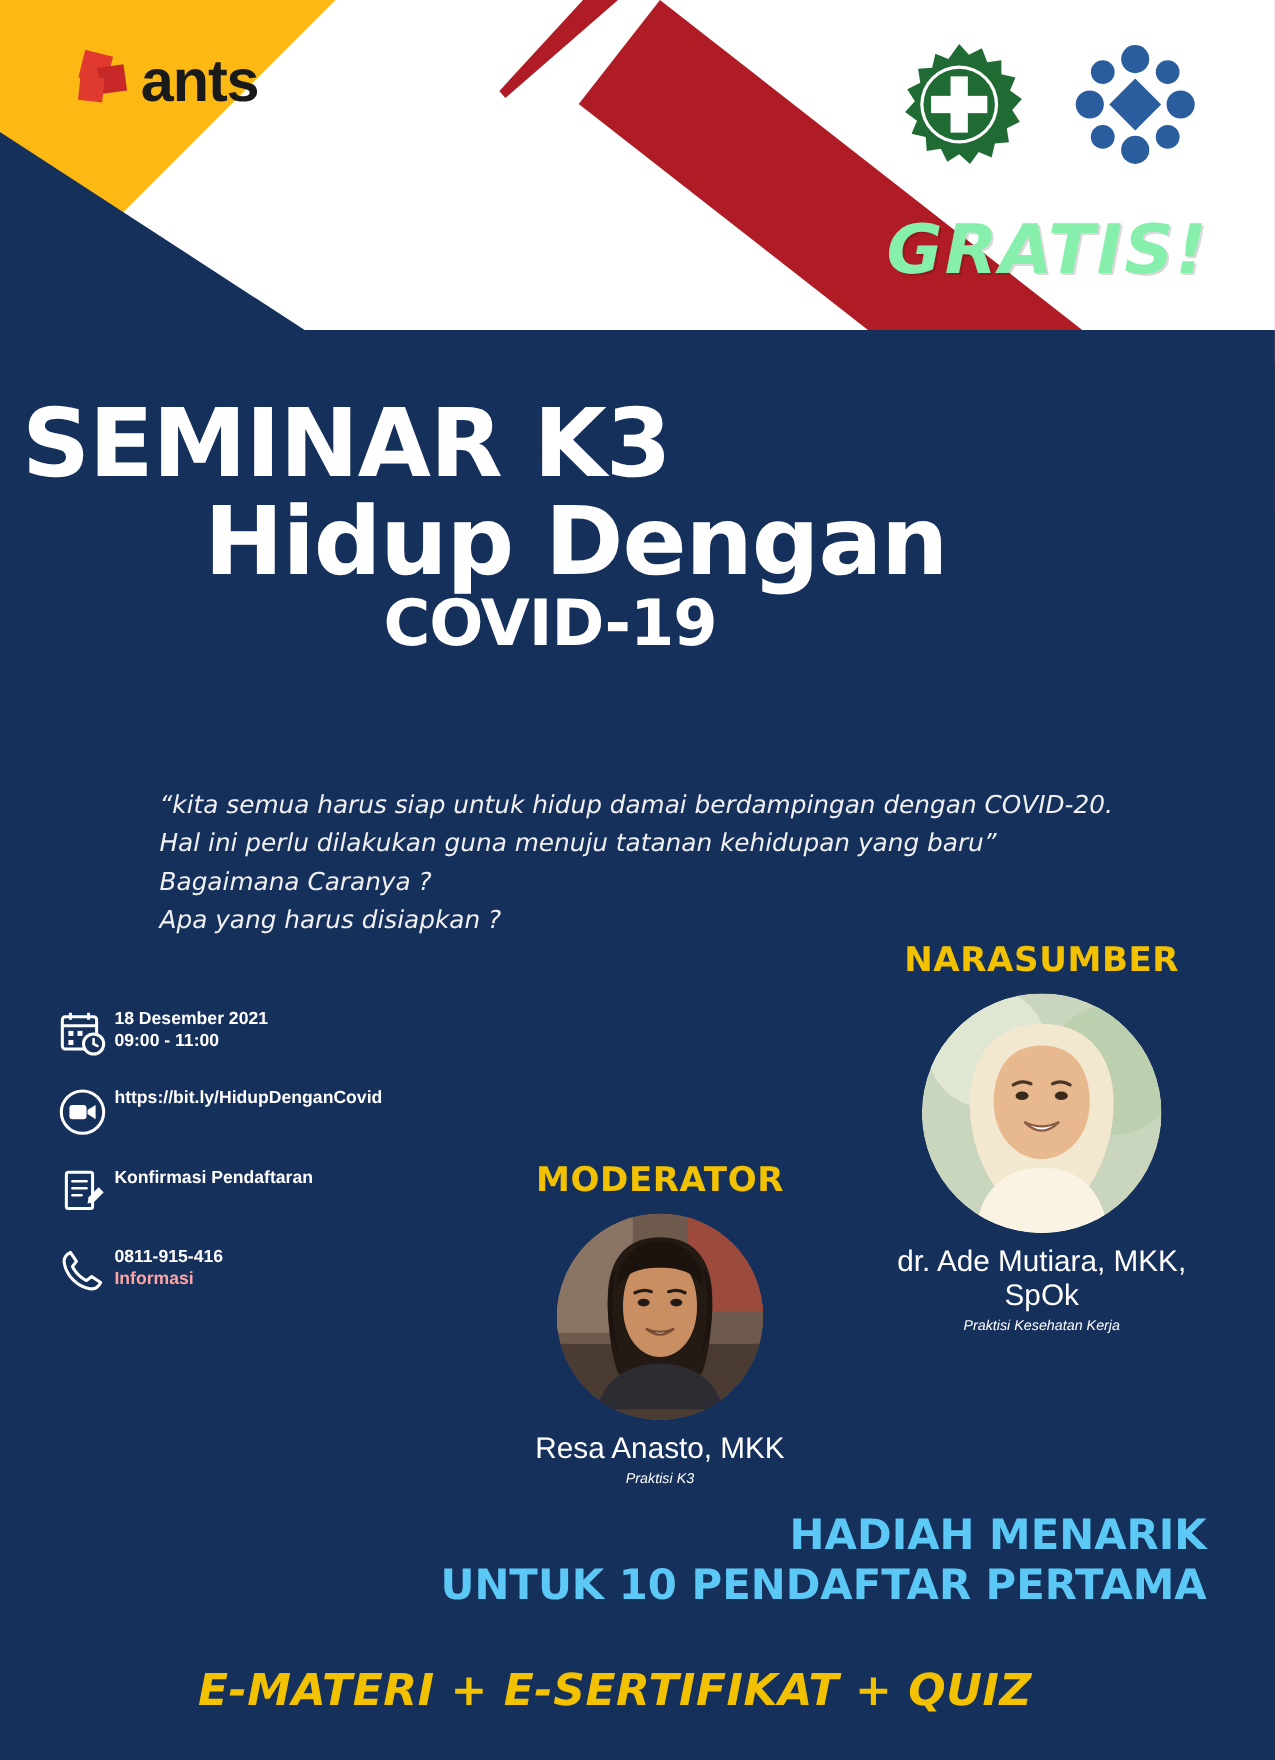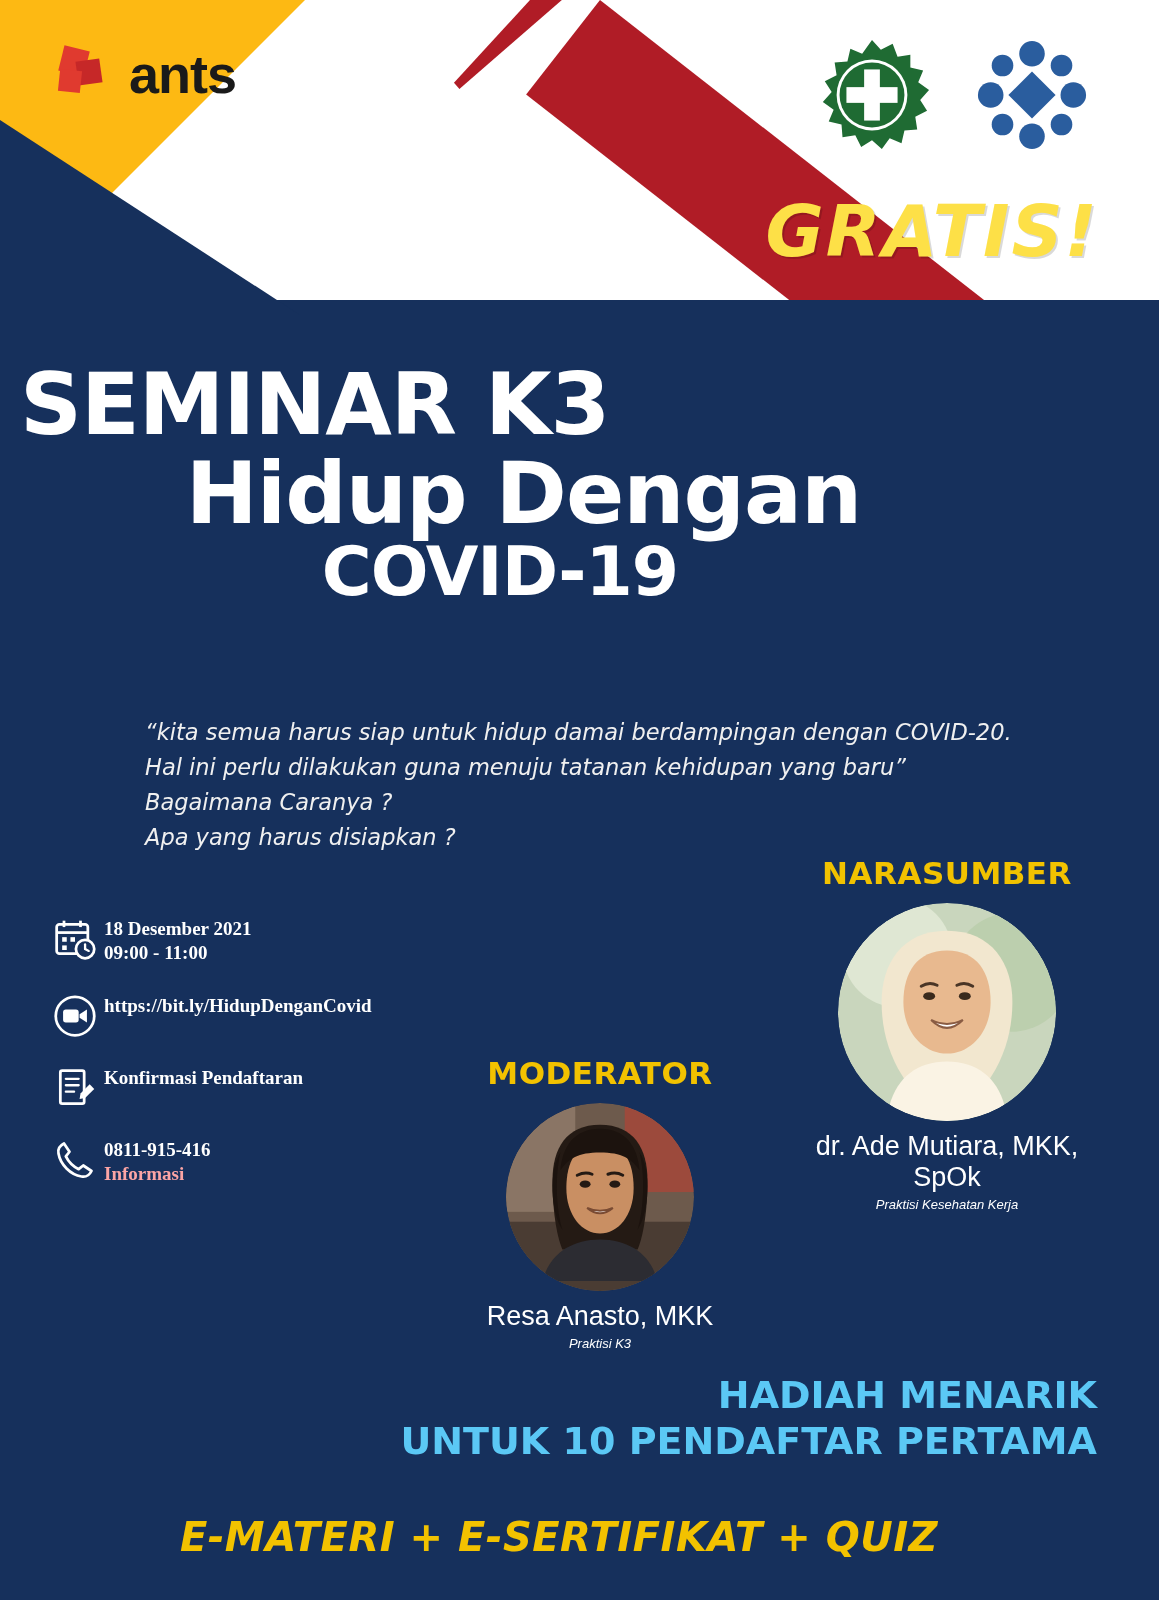--- a/index.html
+++ b/index.html
@@ -69,24 +69,24 @@
     position: absolute;
     left: 360px; top: 0;
     width: 0; height: 0;
     border-top: 185px solid #ffffff;
     border-right: 170px solid transparent;
   }
 
   
   .logo {
     position: absolute;
-    left: 55px; top: 44px;
+    left: 68px; top: 44px;
     display: flex;
     align-items: center;
-    gap: 20px;
+    gap: 6px;
     z-index: 20;
   }
   .logo-mark {
     position: relative;
     width: 52px; height: 60px;
   }
   .logo-mark .sq {
     position: absolute;
     background: #e03a2f;
   }
@@ -113,24 +113,24 @@
     position: absolute;
     right: 68px; top: 36px;
     width: 118px; height: 118px;
     z-index: 20;
   }
 
   
   .gratis {
     position: absolute;
     right: 60px; top: 190px;
-    font-size: 71px;
+    font-size: 62px;
     font-weight: bold;
     font-style: italic;
-    color: #fde047;
+    color: #86efac;
     letter-spacing: 2px;
     z-index: 25;
     text-shadow: 2px 2px 0 rgba(0,0,0,0.15);
     font-family: "DejaVu Sans", sans-serif;
     text-align: center;
   }
 
   
   .title-block {
     position: absolute;
@@ -141,21 +141,21 @@
   }
   .title-line {
     color: #ffffff;
     font-weight: bold;
     font-family: "DejaVu Sans", sans-serif;
     line-height: 1.03;
     letter-spacing: -1px;
   }
   .title-1 { font-size: 86px; text-align: left; padding-left: 20px;}
   .title-2 { font-size: 86px; margin-left: 47px; }
-  .title-3 { font-size: 68px; }
+  .title-3 { font-size: 58px; }
 
   
   .quote {
     position: absolute;
     left: 145px; top: 715px;
     width: 880px;
     color: #f0f0f0;
     font-style: italic;
     font-size: 22.5px;
     line-height: 1.55;
@@ -177,25 +177,24 @@
   .info-icon {
     width: 58px;
     min-width: 58px;
     display: flex;
     align-items: center;
     justify-content: center;
     padding-top: 2px;
   }
   .info-text {
     color: #ffffff;
-    font-size: 19px;
+    font-size: 16px;
     font-weight: bold;
     line-height: 1.28;
     padding-top: 2px;
-    font-family: Liberation Serif, serif;
   }
   .info-text .sub { display: block; }
   .info-yellow { color: #fca5a5; }
 
   
   .narasumber {
     position: absolute;
     right: 52px; top: 855px;
     width: 320px;
     text-align: center;

